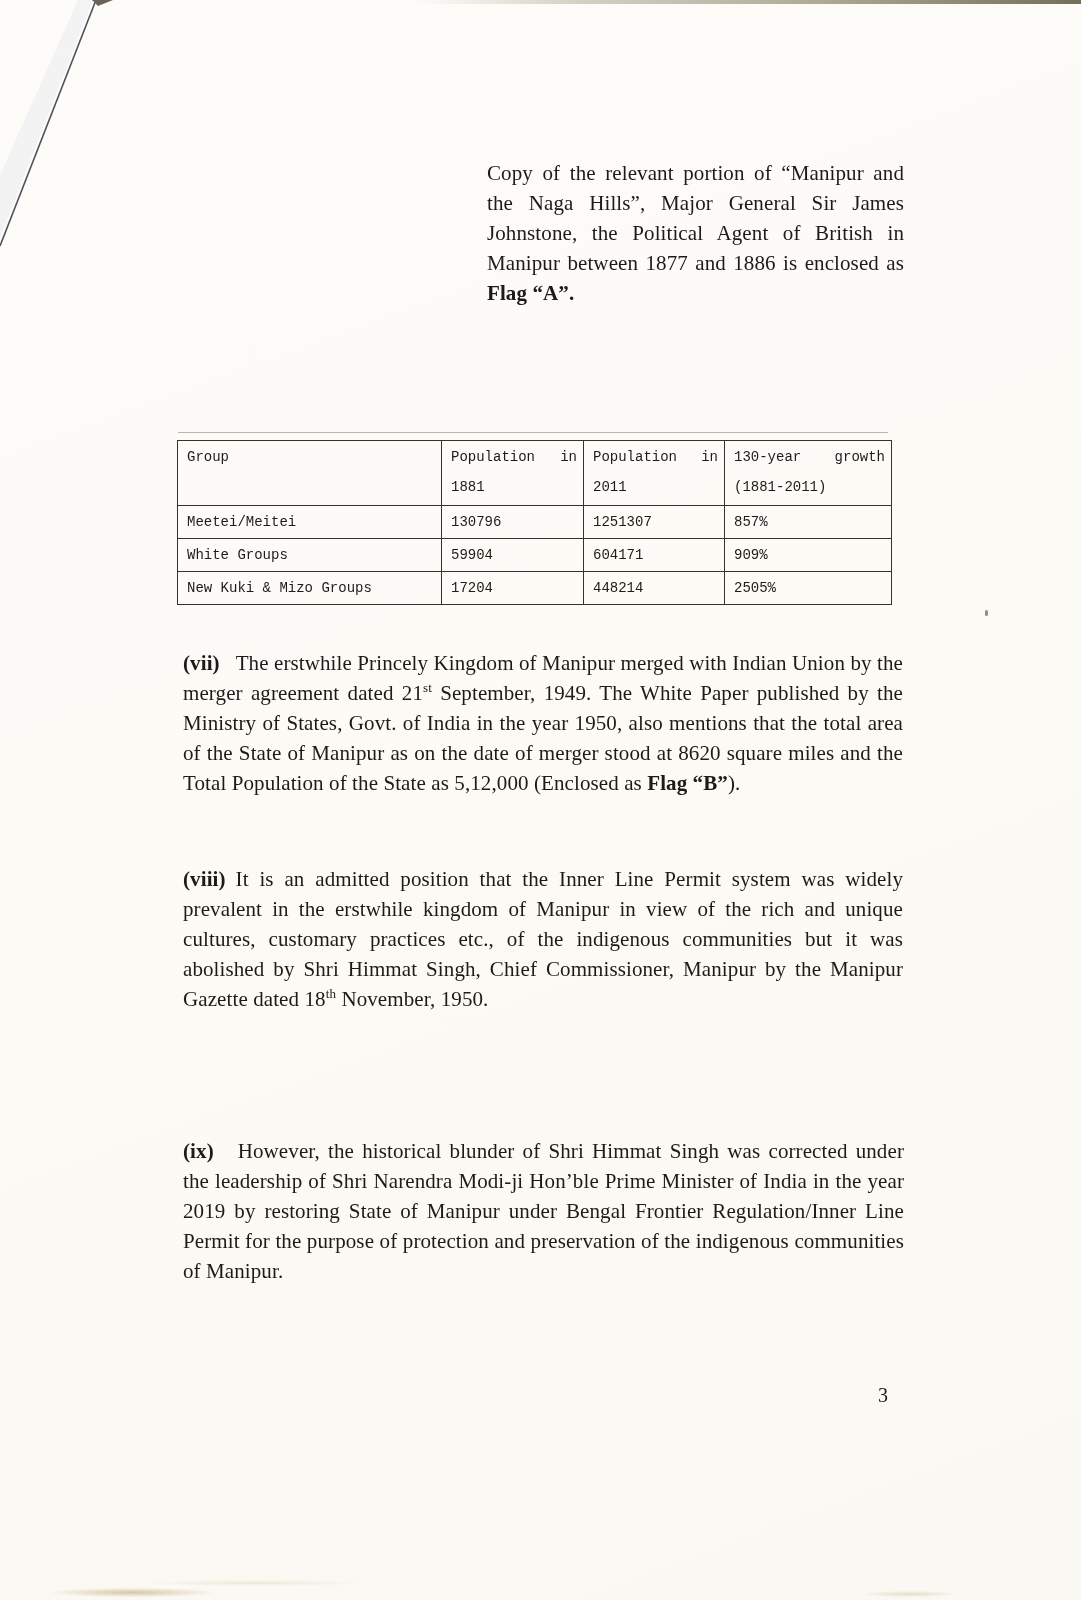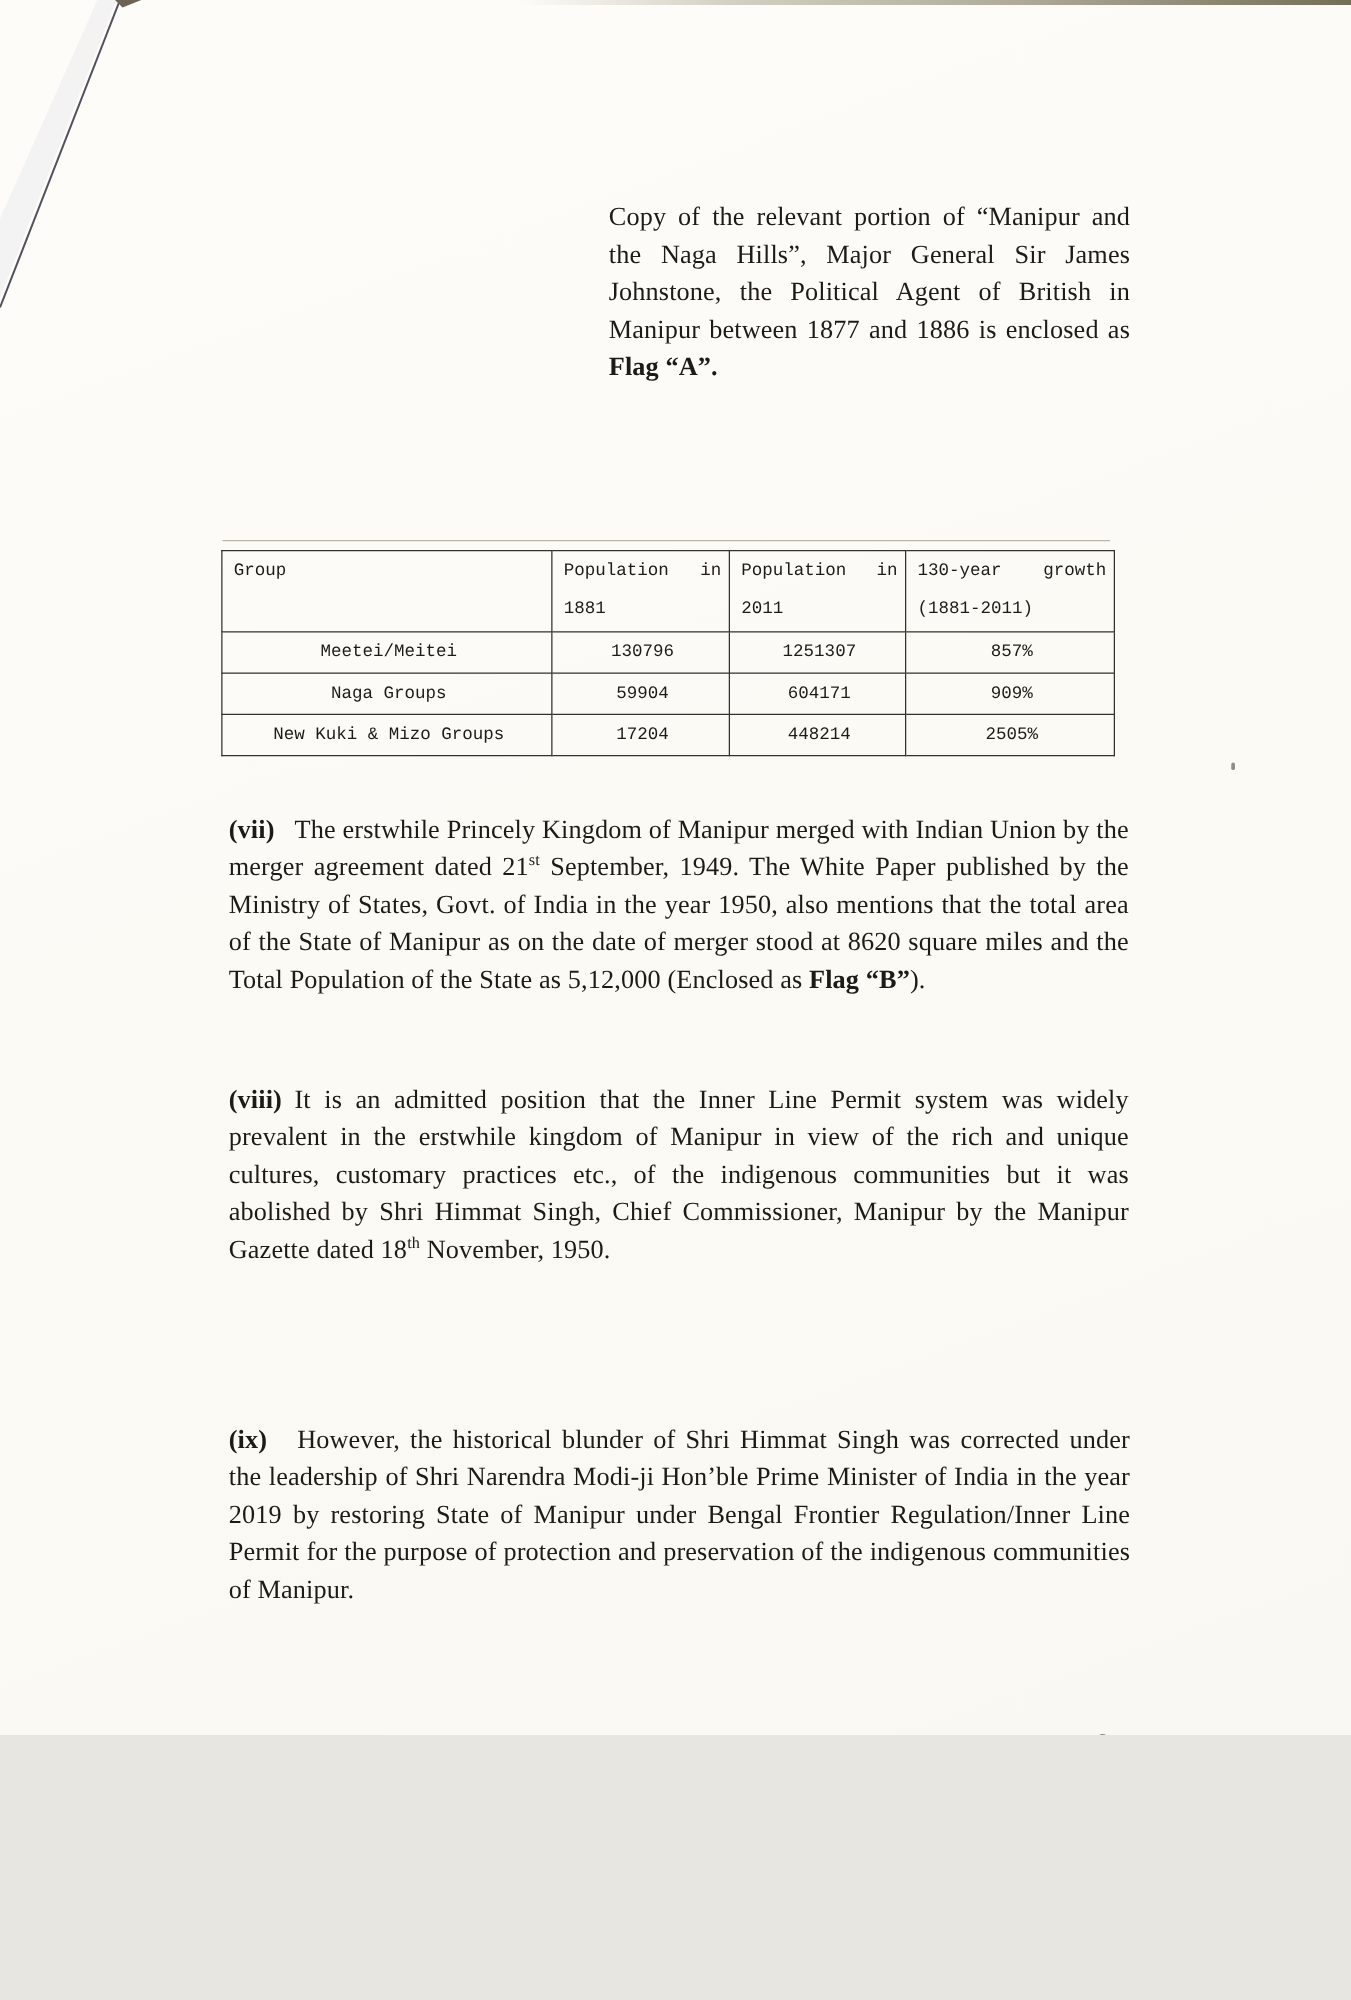--- a/index.html
+++ b/index.html
@@ -1,18 +1,18 @@
 <!DOCTYPE html>
 <html><head>
 <meta charset="utf-8">
 <style>
   html,body{margin:0;padding:0;background:#e8e6e0;}
   .page{
     position:relative;
-    width:1081px;height:1388px;
+    width:1081px;height:1600px;
     margin:0 auto;
     background:linear-gradient(160deg,#fdfcf9 0%,#fbfaf5 55%,#faf8f2 100%);
     overflow:hidden;
     font-family:"Liberation Serif","DejaVu Serif",serif;
     color:#1d1b17;
   }
   .para{
     position:absolute;
     font-size:21px;
     line-height:30px;
@@ -41,21 +41,21 @@
     border-collapse:collapse;
     font-size:14px;
     table-layout:fixed;
     width:714px;
     font-family:Liberation Mono, monospace;
   }
   table.census th,table.census td{
     border:1.6px solid #34322d;
     padding:1px 6px 1px 9px;
     font-weight:normal;
-    text-align:center;
+    text-align:left;
     vertical-align:top;
     line-height:30px;
     overflow:hidden;
   }
   table.census th{height:62px;text-align:justify;}
   table.census td{height:30px;white-space:nowrap;}
   .col-group{width:264px;}
   .col-1881{width:142px;}
   .col-2011{width:141px;}
   .col-growth{width:167px;}
@@ -128,21 +128,21 @@
       </tr>
     </thead>
     <tbody>
       <tr>
         <td>Meetei/Meitei</td>
         <td>130796</td>
         <td>1251307</td>
         <td>857%</td>
       </tr>
       <tr>
-        <td>Naga Groups</td>
+        <td>White Groups</td>
         <td>59904</td>
         <td>604171</td>
         <td>909%</td>
       </tr>
       <tr>
         <td>New Kuki &amp; Mizo Groups</td>
         <td>17204</td>
         <td>448214</td>
         <td>2505%</td>
       </tr>

